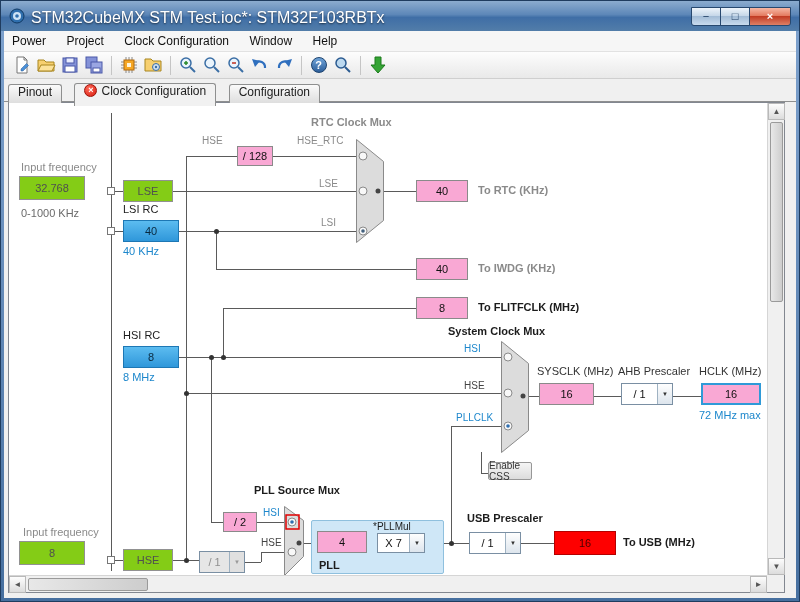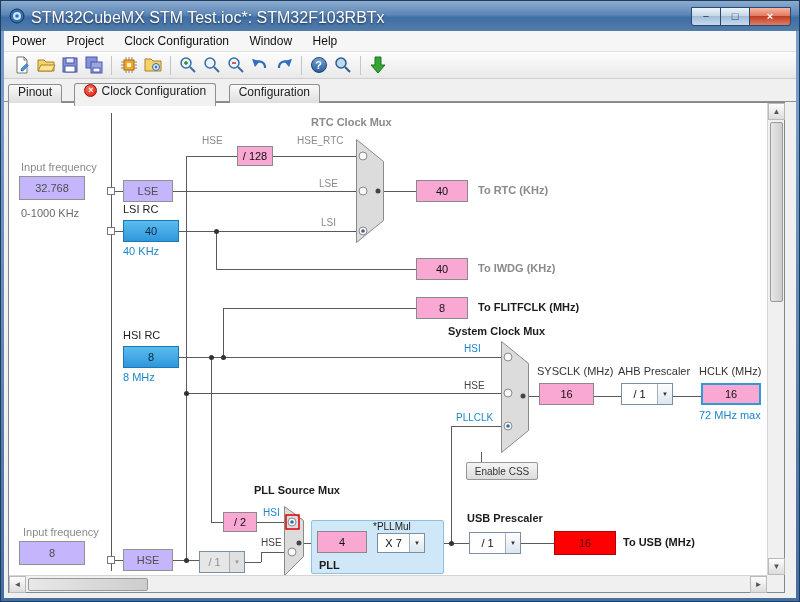--- a/index.html
+++ b/index.html
@@ -45,21 +45,21 @@
   
   .cv-lbl{position:absolute;font-size:11px;color:#8a8a8a;white-space:nowrap}
   .cv-lbl.dark{color:#1c1c1c}
   .cv-lbl.blue{color:#1d87cc}
   .cv-lbl.b{font-weight:bold}
   .cv-lbl.sm{font-size:10px}
   .vbox,.bbox,.gbox,.rbox{position:absolute;display:flex;align-items:center;justify-content:center;font-size:11px}
   .vbox{background:#f9a8d4;border:1px solid #8a8a8a;color:#111}
   .vbox.hl{border:2px solid #2f9ad8}
   .bbox{background:linear-gradient(#5cbcf0,#2f97da);border:1px solid #1d77b4;color:#09293f}
-  .gbox{background:#c4b5fd;border:1px solid #919191;color:#4f4f4f}
+  .gbox{background:#84cc16;border:1px solid #919191;color:#4f4f4f}
   .rbox{background:#fe0000;border:1px solid #b40000;color:#4a0000}
   .dd{position:absolute;background:#fff;border:1px solid #7a8fa3;display:flex;font-size:11px;color:#111}
   .dd .val{flex:1;display:flex;align-items:center;justify-content:center}
   .dd .arrow{width:15px;border-left:1px solid #9fb2c2;background:linear-gradient(#fefefe,#dde5ed);
     display:flex;align-items:center;justify-content:center;font-size:6px;color:#333}
   .dd.disabled{background:#e6e6e6;color:#8f8f8f}
   .dd.disabled .arrow{color:#999;background:#e0e0e0}
   .hl-line{position:absolute;height:1px;background:#5a5a5a}
   .vl-line{position:absolute;width:1px;background:#5a5a5a}
   .dot{position:absolute;width:5px;height:5px;border-radius:50%;background:#333}
@@ -309,21 +309,21 @@
           <div class="cv-lbl" style="left:528px;top:262px;color:#333">SYSCLK (MHz)</div>
           <div class="vbox" style="left:530px;top:280px;width:55px;height:22px">16</div>
           <div class="cv-lbl" style="left:609px;top:262px;color:#333">AHB Prescaler</div>
           <div class="dd" style="left:612px;top:280px;width:52px;height:22px">
             <span class="val">/ 1</span>
             <span class="arrow">▼</span>
           </div>
           <div class="cv-lbl" style="left:690px;top:262px;color:#333">HCLK (MHz)</div>
           <div class="vbox hl" style="left:692px;top:280px;width:60px;height:22px">16</div>
           <div class="cv-lbl blue" style="left:690px;top:306px">72 MHz max</div>
-          <div class="css-btn" style="left:457px;top:359px;width:72px;height:18px">Enable CSS</div>
+          <div class="css-btn" style="left:479px;top:359px;width:44px;height:18px">Enable CSS</div>
 
           <div class="cv-lbl b dark" style="left:245px;top:381px">PLL Source Mux</div>
           <div class="vbox" style="left:214px;top:409px;width:34px;height:20px">/ 2</div>
           <div class="cv-lbl sm blue" style="left:254px;top:404px">HSI</div>
           <div class="cv-lbl sm" style="left:252px;top:434px;color:#444">HSE</div>
           <svg class="mux" style="left:275px;top:403px" width="20" height="70">
             <polygon points="0.5,0.5 19.5,14.5 19.5,50.5 0.5,69.5" fill="#dcdcdc" stroke="#8a8a8a"></polygon>
             <rect x="2" y="9" width="13" height="14" fill="none" stroke="#e00000" stroke-width="1.5"></rect>
             <circle cx="8" cy="16" r="4" fill="#f8f8f8" stroke="#8a8a8a"></circle>
             <circle cx="8" cy="16" r="1.8" fill="#2f6fb0"></circle>

